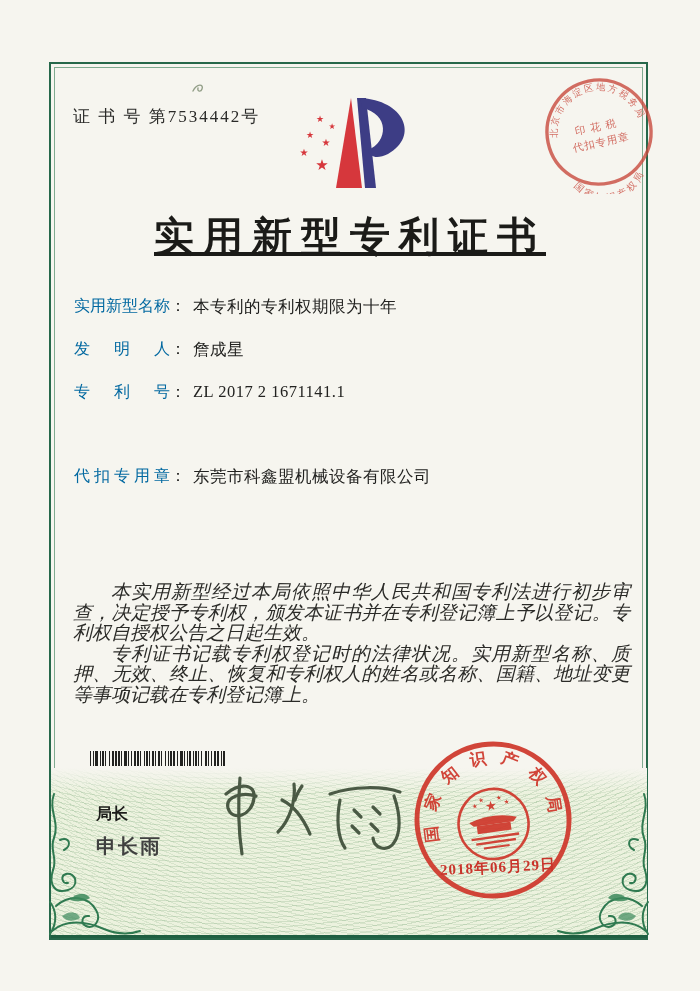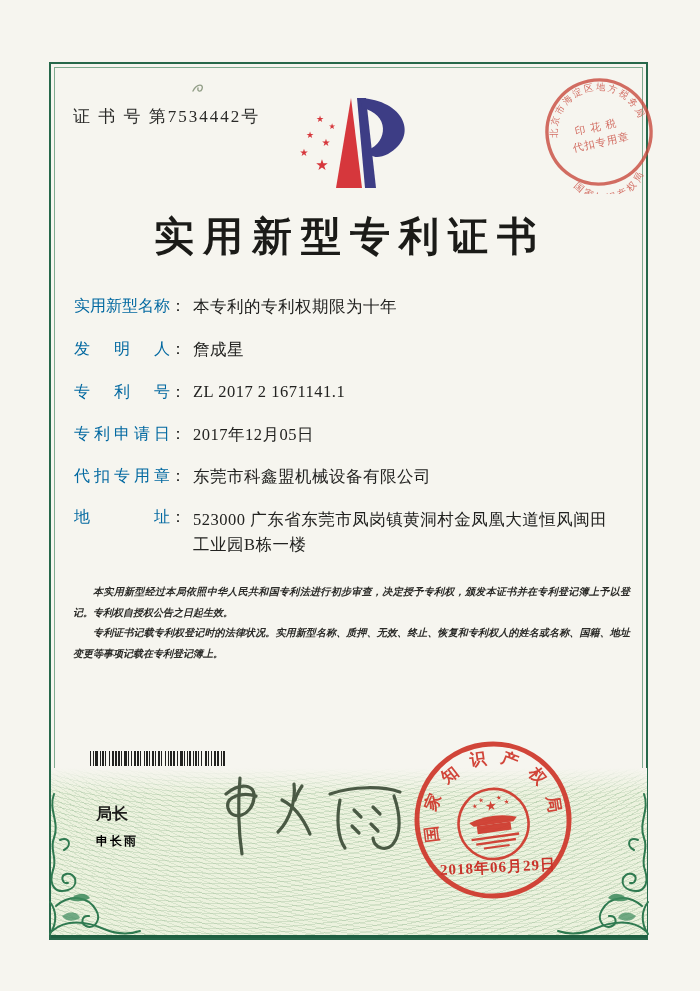--- a/index.html
+++ b/index.html
@@ -6,52 +6,52 @@
   .page{position:relative;width:700px;height:991px;margin:0 auto;background:#f6f5ef;overflow:hidden;
         font-family:"Liberation Serif","DejaVu Serif",serif;color:#262624;}
   
   .frame-outer{position:absolute;left:49px;top:62px;width:595px;height:874px;border:2px solid #26684a;z-index:1;}
   .frame-inner{position:absolute;left:3px;top:3px;right:3px;bottom:3px;border:1px solid #7fab90;}
   
   .cert-no{position:absolute;left:73px;top:105px;font-size:17px;letter-spacing:2px;color:#2a2a28;z-index:4;}
   .logo{position:absolute;left:282px;top:94px;width:150px;height:102px;z-index:4;}
   .pen-mark{position:absolute;left:192px;top:82px;z-index:4;opacity:.8;}
   .title{position:absolute;left:0;right:0;top:209px;text-align:center;font-size:40px;font-weight:bold;
-         letter-spacing:9px;color:#1b1b18;z-index:4;}
+         letter-spacing:9px;color:#1b1b18;z-index:4;text-decoration:underline;}
   
   .field{position:absolute;left:74px;font-size:16px;z-index:4;white-space:nowrap;}
   .flabel{display:inline-block;width:96px;text-align:justify;text-align-last:justify;vertical-align:top;color:#0369a1;}
   .fcolon{display:inline-block;margin-right:7px;color:#232321;}
   .fvalue{display:inline-block;font-size:16.5px;letter-spacing:.5px;color:#222220;vertical-align:top;white-space:normal;}
   .addr .fvalue{width:430px;line-height:25px;}
   .grant-right{position:absolute;left:352px;top:0;}
   .grant-right .flabel{width:100px;}
   
-  .paras{position:absolute;left:73px;top:582px;width:557px;z-index:4;font-size:10px;line-height:20.5px;
-         font-style:italic;color:#2b2b28;text-align:justify;font-weight:bold;}
+  .paras{position:absolute;left:73px;top:582px;width:557px;z-index:4;font-size:19px;line-height:20.5px;
+         font-style:italic;color:#2b2b28;text-align:justify;}
   .paras p{margin:0;text-indent:2em;}
   
   .greenband{position:absolute;left:51px;top:768px;width:596px;height:167px;z-index:2;
      border-bottom:3px solid #1f5f41;
      background-color:#ecf2de;
      background-image:
        repeating-radial-gradient(1100px circle at 30% -640px, rgba(104,156,106,.22) 0 1px, transparent 1px 5px),
        repeating-radial-gradient(1100px circle at 72% -600px, rgba(104,156,106,.16) 0 1px, transparent 1px 4px);}
   .greenband .fade{position:absolute;left:0;top:0;width:100%;height:26px;
      background:linear-gradient(#f6f5ef,rgba(246,245,239,0));}
   .flourish{position:absolute;z-index:3;}
   
   .barcode{position:absolute;left:90px;top:751px;width:180px;height:15px;z-index:4;display:flex;overflow:hidden;}
   .barcode span{height:100%;}
   .barcode .bar{background:#22221f;}
   
   .officer-title{position:absolute;left:96px;top:804px;font-family:"Liberation Sans","DejaVu Sans",sans-serif;
                  font-weight:bold;font-size:16px;color:#1d1d1b;z-index:4;}
   .officer-name{position:absolute;left:96px;top:833px;font-family:Liberation Sans, sans-serif;
-                font-weight:bold;font-size:12px;letter-spacing:2px;color:#000000;z-index:4;}
+                font-weight:bold;font-size:20px;letter-spacing:2px;color:#404040;z-index:4;}
   .signature{position:absolute;left:198px;top:772px;z-index:5;}
   
   .seal{position:absolute;left:409px;top:736px;width:168px;height:168px;z-index:6;opacity:.93;}
   .seal-date{position:absolute;left:428px;top:858px;width:140px;text-align:center;font-size:15px;
              color:#c9342b;letter-spacing:1px;transform:rotate(-3deg);z-index:7;font-weight:bold;}
   .stamp{position:absolute;left:537px;top:70px;width:124px;height:124px;z-index:5;opacity:.8;}
   
   .footer{position:absolute;left:0;right:0;top:903px;text-align:center;font-size:14px;color:#26261f;
           letter-spacing:2px;z-index:4;}
 </style>
@@ -106,28 +106,22 @@
 
   <div class="field" style="top:296px">
     <span class="flabel">实用新型名称</span><span class="fcolon">：</span><span class="fvalue">本专利的专利权期限为十年</span>
   </div>
   <div class="field" style="top:339px">
     <span class="flabel">发明人</span><span class="fcolon">：</span><span class="fvalue">詹成星</span>
   </div>
   <div class="field" style="top:382px">
     <span class="flabel">专利号</span><span class="fcolon">：</span><span class="fvalue">ZL 2017 2 1671141.1</span>
   </div>
-  <div class="field" style="top:424px">
-    <span class="flabel">专利申请日</span><span class="fcolon">：</span><span class="fvalue">2017年12月05日</span>
-  </div>
   <div class="field" style="top:466px">
     <span class="flabel">代扣专用章</span><span class="fcolon">：</span><span class="fvalue">东莞市科鑫盟机械设备有限公司</span>
-  </div>
-  <div class="field addr" style="top:507px">
-    <span class="flabel">地址</span><span class="fcolon">：</span><span class="fvalue"><span>523000 广东省东莞市凤岗镇黄洞村金凤凰大道恒风闽田</span><br><span>工业园B栋一楼</span></span>
   </div>
 
   <div class="paras">
     <p>本实用新型经过本局依照中华人民共和国专利法进行初步审查，决定授予专利权，颁发本证书并在专利登记簿上予以登记。专利权自授权公告之日起生效。</p>
     <p>专利证书记载专利权登记时的法律状况。实用新型名称、质押、无效、终止、恢复和专利权人的姓名或名称、国籍、地址变更等事项记载在专利登记簿上。</p>
   </div>
 
   <div class="greenband">
     <div class="fade"></div>
   </div>

